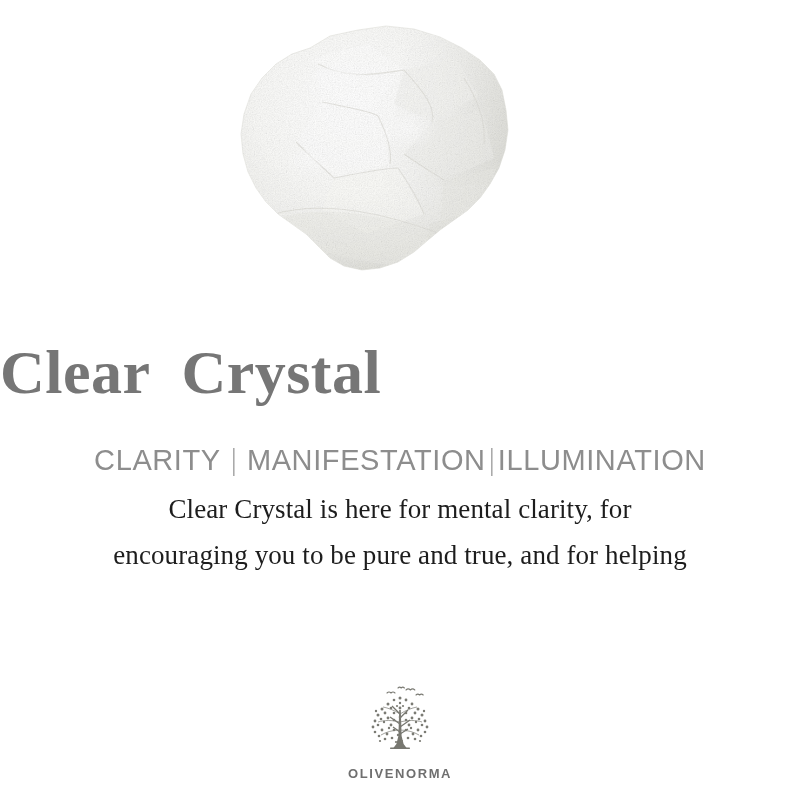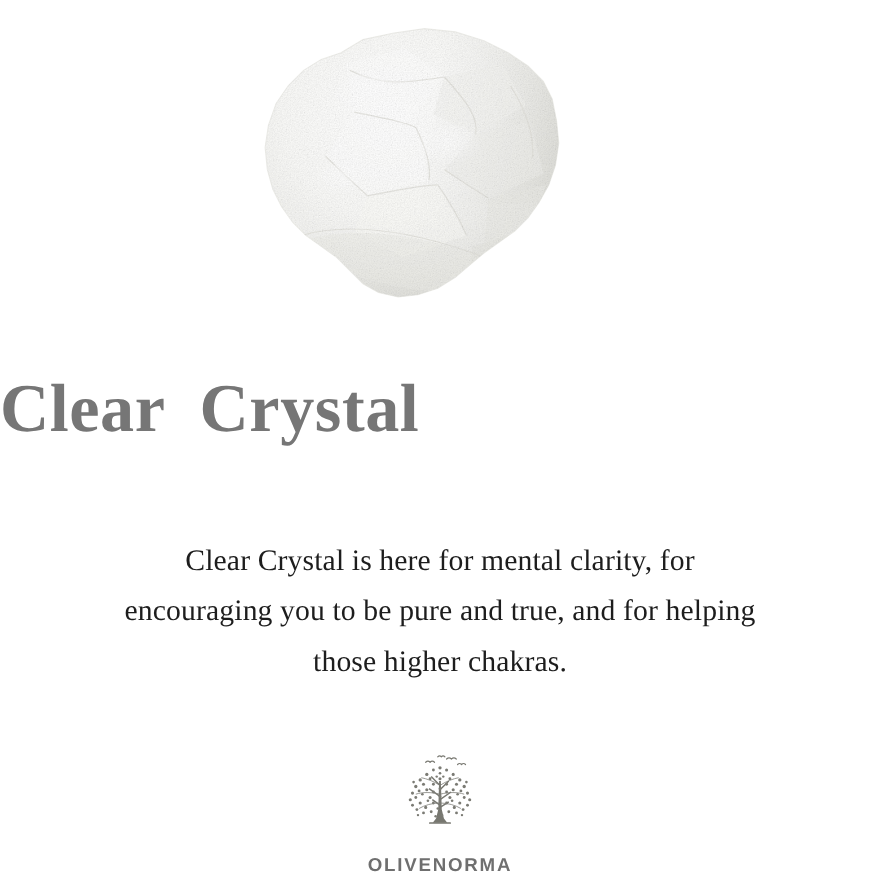--- a/index.html
+++ b/index.html
@@ -95,23 +95,23 @@
     position: absolute;
     left: 0;
     top: 684px;
     width: 800px;
     display: flex;
     flex-direction: column;
     align-items: center;
   }
   .brand-mark { display: block; width: 92px; height: 74px; }
   .brand-name {
-    margin-top: 19px;
+    margin-top: 8px;
     font-family: "Liberation Sans", sans-serif;
-    font-size: 17px;
+    font-size: 13px;
     font-weight: bold;
     letter-spacing: 1.6px;
     color: #6f6f6f;
   }
 </style>
 </head>
 <body>
 
 <div class="page">
 
@@ -197,25 +197,27 @@
         <ellipse cx="96" cy="150" rx="28" ry="20" fill="url(#gGlow)" opacity="0.7"></ellipse>
 
         <rect x="0" y="0" width="340" height="290" fill="#bdbdb6" filter="url(#grain)" opacity="0.55"></rect>
         <rect x="0" y="0" width="340" height="290" fill="#ffffff" filter="url(#grain)" opacity="0.35"></rect>
       </g>
     </svg>
   </div>
 
   <div class="title">Clear  Crystal</div>
 
+  <div class="subtitle">
+    <span class="kw">CLARITY</span><span class="sep wide">|</span><span class="kw">MANIFESTATION</span><span class="sep tight">|</span><span class="kw">ILLUMINATION</span>
+  </div>
 
   <div class="body-copy">
     <span class="ln">Clear Crystal is here for mental clarity, for</span>
     <span class="ln">encouraging you to be pure and true, and for helping</span>
-    <span class="ln">those higher chakras.</span>
   </div>
 
   <div class="brand">
     <svg class="brand-mark" viewBox="0 0 92 74" aria-hidden="true">
       <g fill="#777770">
 
         <path d="M45.2,26 L46.8,26 L47.6,52 L49.6,60 L52.6,64 L39.4,64 L42.4,60 L44.4,52 Z"></path>
         <path d="M46,30 L38,22 M46,34 L54,26 M46,40 L36,33 M46,43 L56,36 M46,48 L39,43 M46,50 L54,45" stroke="#777770" stroke-width="1.3" fill="none"></path>
 
         <rect x="36" y="63.5" width="20" height="1.4" rx="0.6"></rect>

